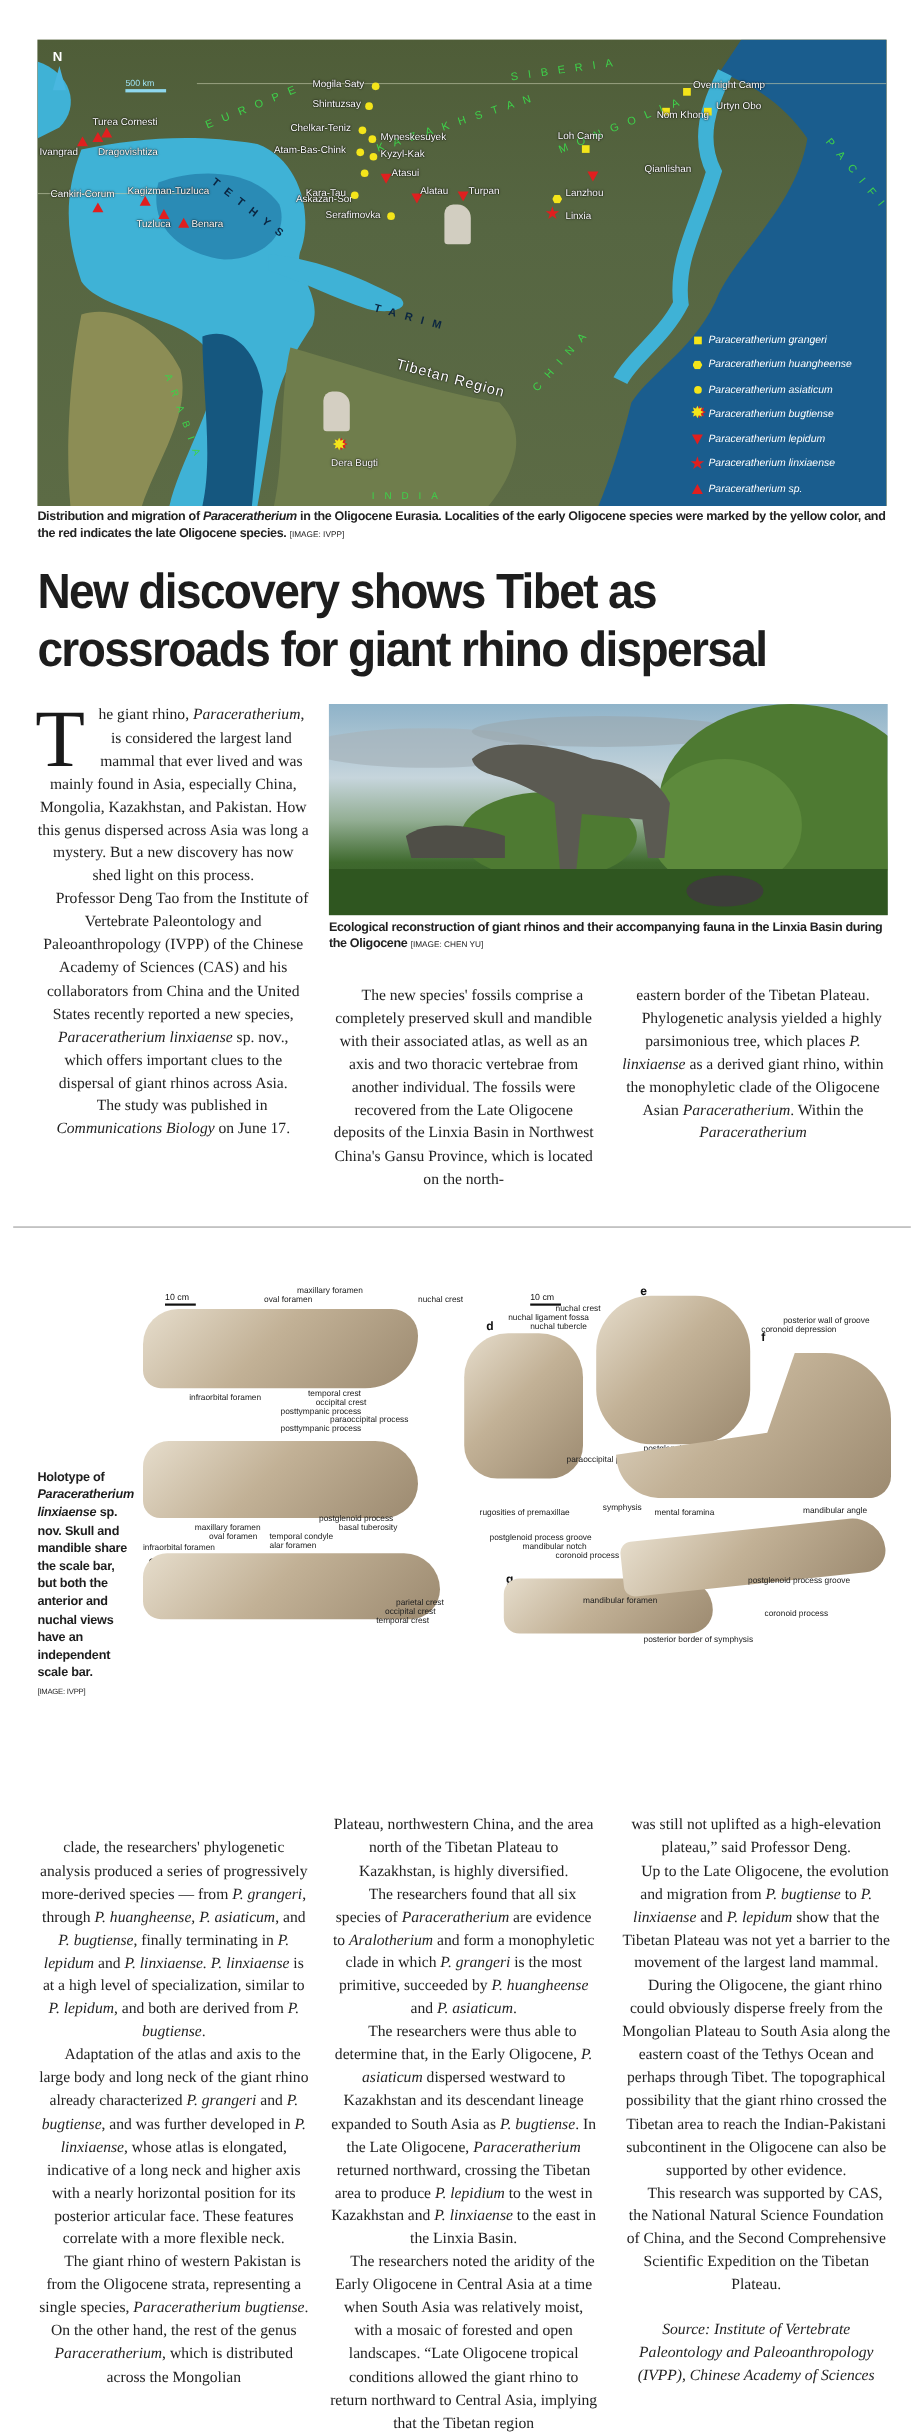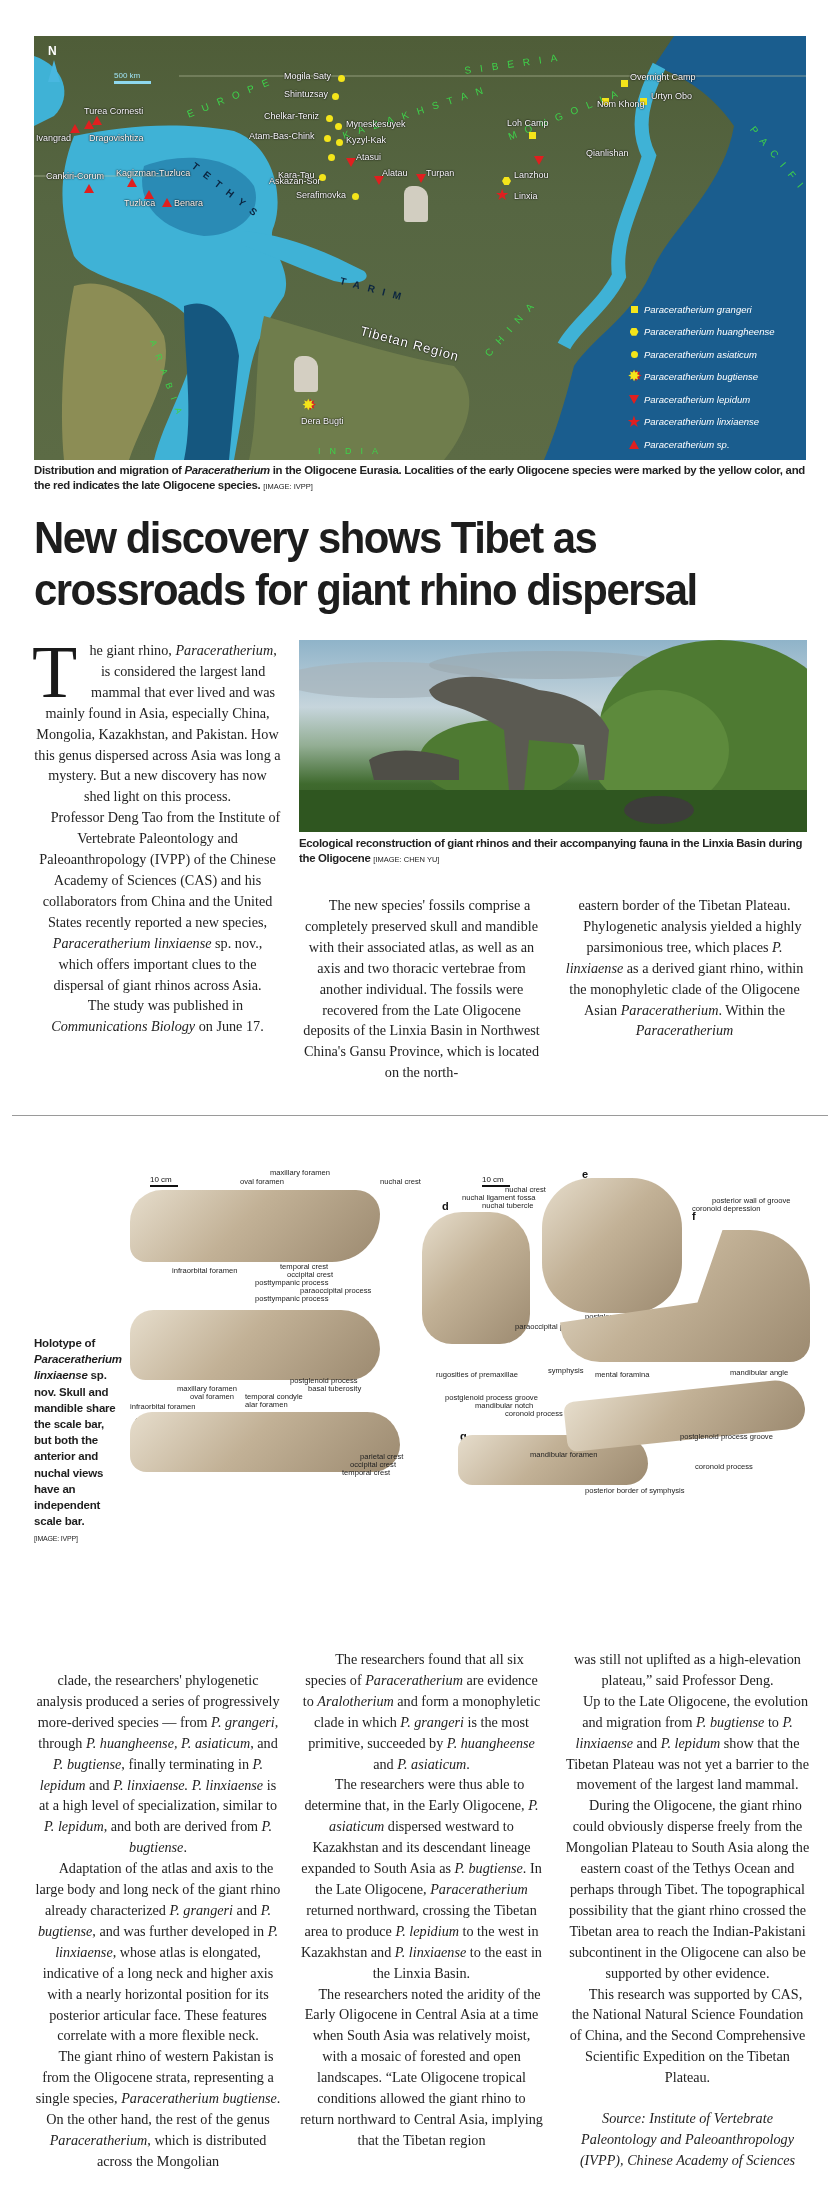--- a/index.html
+++ b/index.html
@@ -92,21 +92,21 @@
   <div class="north"><span>N</span><div style="width:0;height:0;border-left:6px solid transparent;border-right:6px solid transparent;border-bottom:22px solid #49b7e0;margin-top:2px;"></div></div>
   <div class="scale"><span>500 km</span><div class="bar"></div></div>
 
   <div class="region" style="left:150px;top:55px;transform:rotate(-22deg);">EUROPE</div>
   <div class="region" style="left:430px;top:22px;transform:rotate(-8deg);">SIBERIA</div>
   <div class="region" style="left:305px;top:70px;transform:rotate(-18deg);">KAZAKHSTAN</div>
   <div class="region" style="left:470px;top:72px;transform:rotate(-22deg);">MONGOLIA</div>
   <div class="region" style="left:700px;top:125px;transform:rotate(50deg);">PACIFIC</div>
   <div class="region" style="left:440px;top:285px;transform:rotate(-48deg);">CHINA</div>
   <div class="region" style="left:90px;top:340px;transform:rotate(70deg);font-size:9px;">ARABIA</div>
-  <div class="region" style="left:284px;top:410px;font-size:9px;text-align:center;">INDIA</div>
+  <div class="region" style="left:304px;top:410px;font-size:9px;text-align:center;">INDIA</div>
 
   <div class="sea" style="left:150px;top:150px;transform:rotate(38deg);">TETHYS</div>
   <div class="sea" style="left:305px;top:248px;transform:rotate(15deg);">TARIM</div>
   <div class="lbl" style="left:325px;top:300px;font-size:13px;letter-spacing:1px;transform:rotate(15deg);">Tibetan Region</div>
 
   <div class="mk tri-up" style="left:36px;top:88px;"></div>
   <div class="lbl" style="left:2px;top:97px;">Ivangrad</div>
   <div class="mk tri-up" style="left:50px;top:84px;"></div>
   <div class="mk tri-up" style="left:58px;top:80px;"></div>
   <div class="lbl" style="left:50px;top:70px;">Turea Cornesti</div>
@@ -314,20 +314,21 @@
 
 <div class="sidecap"><span>Holotype of </span><i>Paraceratherium linxiaense</i><span> sp. nov. Skull and mandible share the scale bar, but both the anterior and nuchal views have an independent scale bar.</span><span class="credit">[IMAGE: IVPP]</span></div>
 
 <div class="col" style="left:34px;top:1670px;width:248px;">
   <p class="noind"><span>clade, the researchers' phylogenetic analysis produced a series of progressively more-derived species — from </span><i>P. grangeri</i><span>, through </span><i>P. huangheense, P. asiaticum</i><span>, and </span><i>P. bugtiense</i><span>, finally terminating in </span><i>P. lepidum</i><span> and </span><i>P. linxiaense. P. linxiaense</i><span> is at a high level of specialization, similar to </span><i>P. lepidum</i><span>, and both are derived from </span><i>P. bugtiense</i><span>.</span></p>
   <p><span>Adaptation of the atlas and axis to the large body and long neck of the giant rhino already characterized </span><i>P. grangeri</i><span> and </span><i>P. bugtiense</i><span>, and was further developed in </span><i>P. linxiaense</i><span>, whose atlas is elongated, indicative of a long neck and higher axis with a nearly horizontal position for its posterior articular face. These features correlate with a more flexible neck.</span></p>
   <p><span>The giant rhino of western Pakistan is from the Oligocene strata, representing a single species, </span><i>Paraceratherium bugtiense</i><span>. On the other hand, the rest of the genus </span><i>Paraceratherium</i><span>, which is distributed across the Mongolian</span></p>
 </div>
 
 <div class="col" style="left:299px;top:1649px;width:245px;">
+  <p class="noind">Plateau, northwestern China, and the area north of the Tibetan Plateau to Kazakhstan, is highly diversified.</p>
   <p><span>The researchers found that all six species of </span><i>Paraceratherium</i><span> are evidence to </span><i>Aralotherium</i><span> and form a monophyletic clade in which </span><i>P. grangeri</i><span> is the most primitive, succeeded by </span><i>P. huangheense</i><span> and </span><i>P. asiaticum</i><span>.</span></p>
   <p><span>The researchers were thus able to determine that, in the Early Oligocene, </span><i>P. asiaticum</i><span> dispersed westward to Kazakhstan and its descendant lineage expanded to South Asia as </span><i>P. bugtiense</i><span>. In the Late Oligocene, </span><i>Paraceratherium</i><span> returned northward, crossing the Tibetan area to produce </span><i>P. lepidium</i><span> to the west in Kazakhstan and </span><i>P. linxiaense</i><span> to the east in the Linxia Basin.</span></p>
   <p>The researchers noted the aridity of the Early Oligocene in Central Asia at a time when South Asia was relatively moist, with a mosaic of forested and open landscapes. “Late Oligocene tropical conditions allowed the giant rhino to return northward to Central Asia, implying that the Tibetan region</p>
 </div>
 
 <div class="col" style="left:565px;top:1649px;width:245px;">
   <p class="noind">was still not uplifted as a high-elevation plateau,” said Professor Deng.</p>
   <p><span>Up to the Late Oligocene, the evolution and migration from </span><i>P. bugtiense</i><span> to </span><i>P. linxiaense</i><span> and </span><i>P. lepidum</i><span> show that the Tibetan Plateau was not yet a barrier to the movement of the largest land mammal.</span></p>
   <p>During the Oligocene, the giant rhino could obviously disperse freely from the Mongolian Plateau to South Asia along the eastern coast of the Tethys Ocean and perhaps through Tibet. The topographical possibility that the giant rhino crossed the Tibetan area to reach the Indian-Pakistani subcontinent in the Oligocene can also be supported by other evidence.</p>
   <p>This research was supported by CAS, the National Natural Science Foundation of China, and the Second Comprehensive Scientific Expedition on the Tibetan Plateau.</p>

